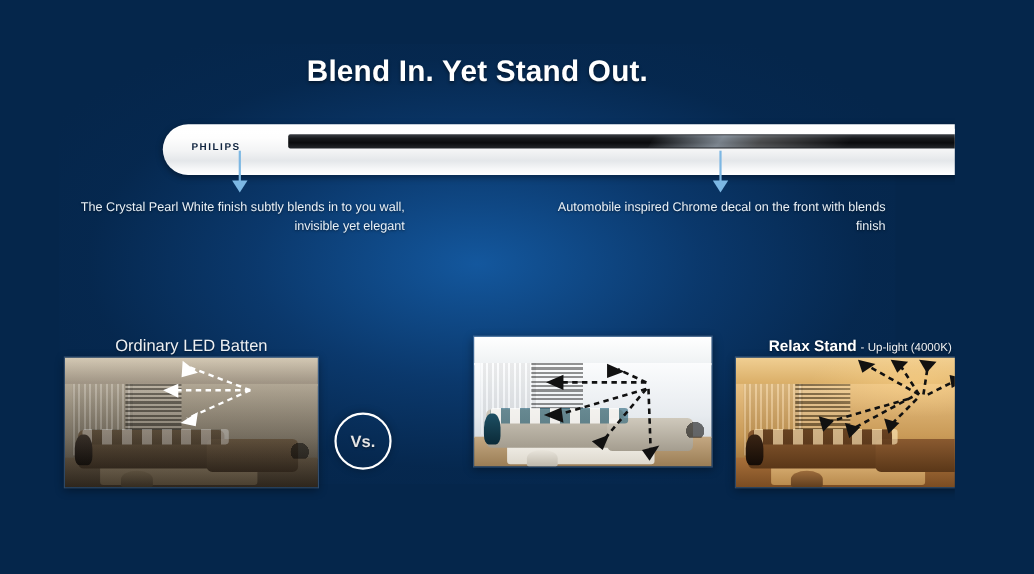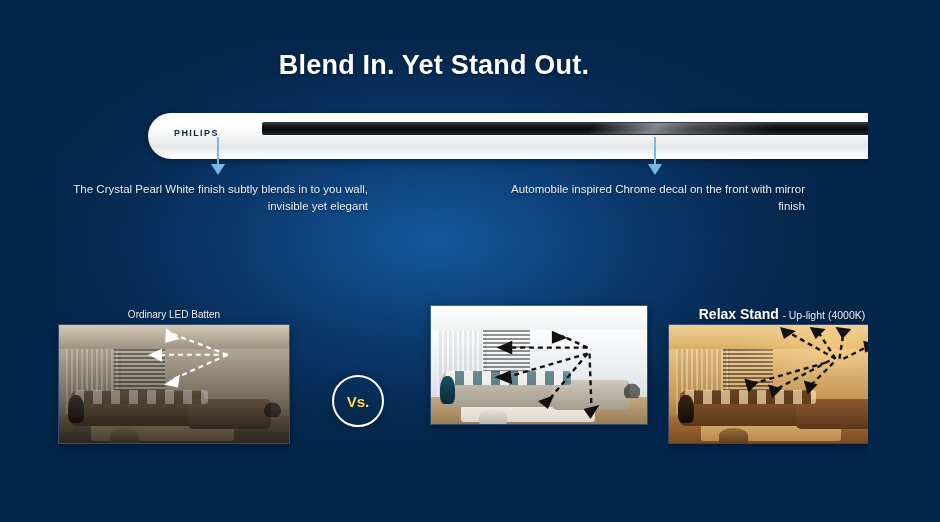--- a/index.html
+++ b/index.html
@@ -157,24 +157,24 @@
 
   .arrows { position:absolute; inset:0; }
 
   .caption {
     margin-top:7px; color:#dbe6f2; font-size:9.5px; line-height:13.5px;
     text-align:center; text-shadow:0 1px 2px rgba(0,0,0,.55);
   }
 
   
   #vs-badge {
-    position:absolute; left:332px; top:375px; width:52px; height:52px;
+    position:absolute; left:304px; top:375px; width:52px; height:52px;
     border:2px solid #ffffff; border-radius:50%;
     display:flex; align-items:center; justify-content:center;
-    color:#fde047; font-size:15px; font-weight:bold;
+    color:#e5e5e5; font-size:15px; font-weight:bold;
     text-shadow:0 1px 2px rgba(0,0,0,.5);
     box-shadow:0 0 8px rgba(0,0,0,.3);
   }
 </style>
 </head>
 <body>
 
 <div id="stage">
   <div id="glow"></div>
 
@@ -191,27 +191,27 @@
   </div>
 
   <div class="callout" id="callout-left">
     <div class="stem"></div>
     <div class="head"></div>
     <div class="ctext">The Crystal Pearl White finish subtly blends in to you wall, invisible yet elegant</div>
   </div>
   <div class="callout" id="callout-right">
     <div class="stem"></div>
     <div class="head"></div>
-    <div class="ctext">Automobile inspired Chrome decal on the front with mirror finish</div>
+    <div class="ctext">Automobile inspired Chrome decal on the front with blends finish</div>
   </div>
 
 
   <div class="panel" id="panel-left">
     <div class="panel-head">
-      <span class="sub" style="font-size:10px">Ordinary LED Batten</span>
+      <span class="sub" style="font-size:15px">Ordinary LED Batten</span>
     </div>
     <div class="photo">
       <div class="scene" id="ph-left">
         <div class="ceiling"></div>
         <div class="wall"></div>
         <div class="curtain"></div>
         <div class="blinds"></div>
         <div class="floor"></div>
         <div class="rug"></div>
         <div class="sofa-l"></div>

